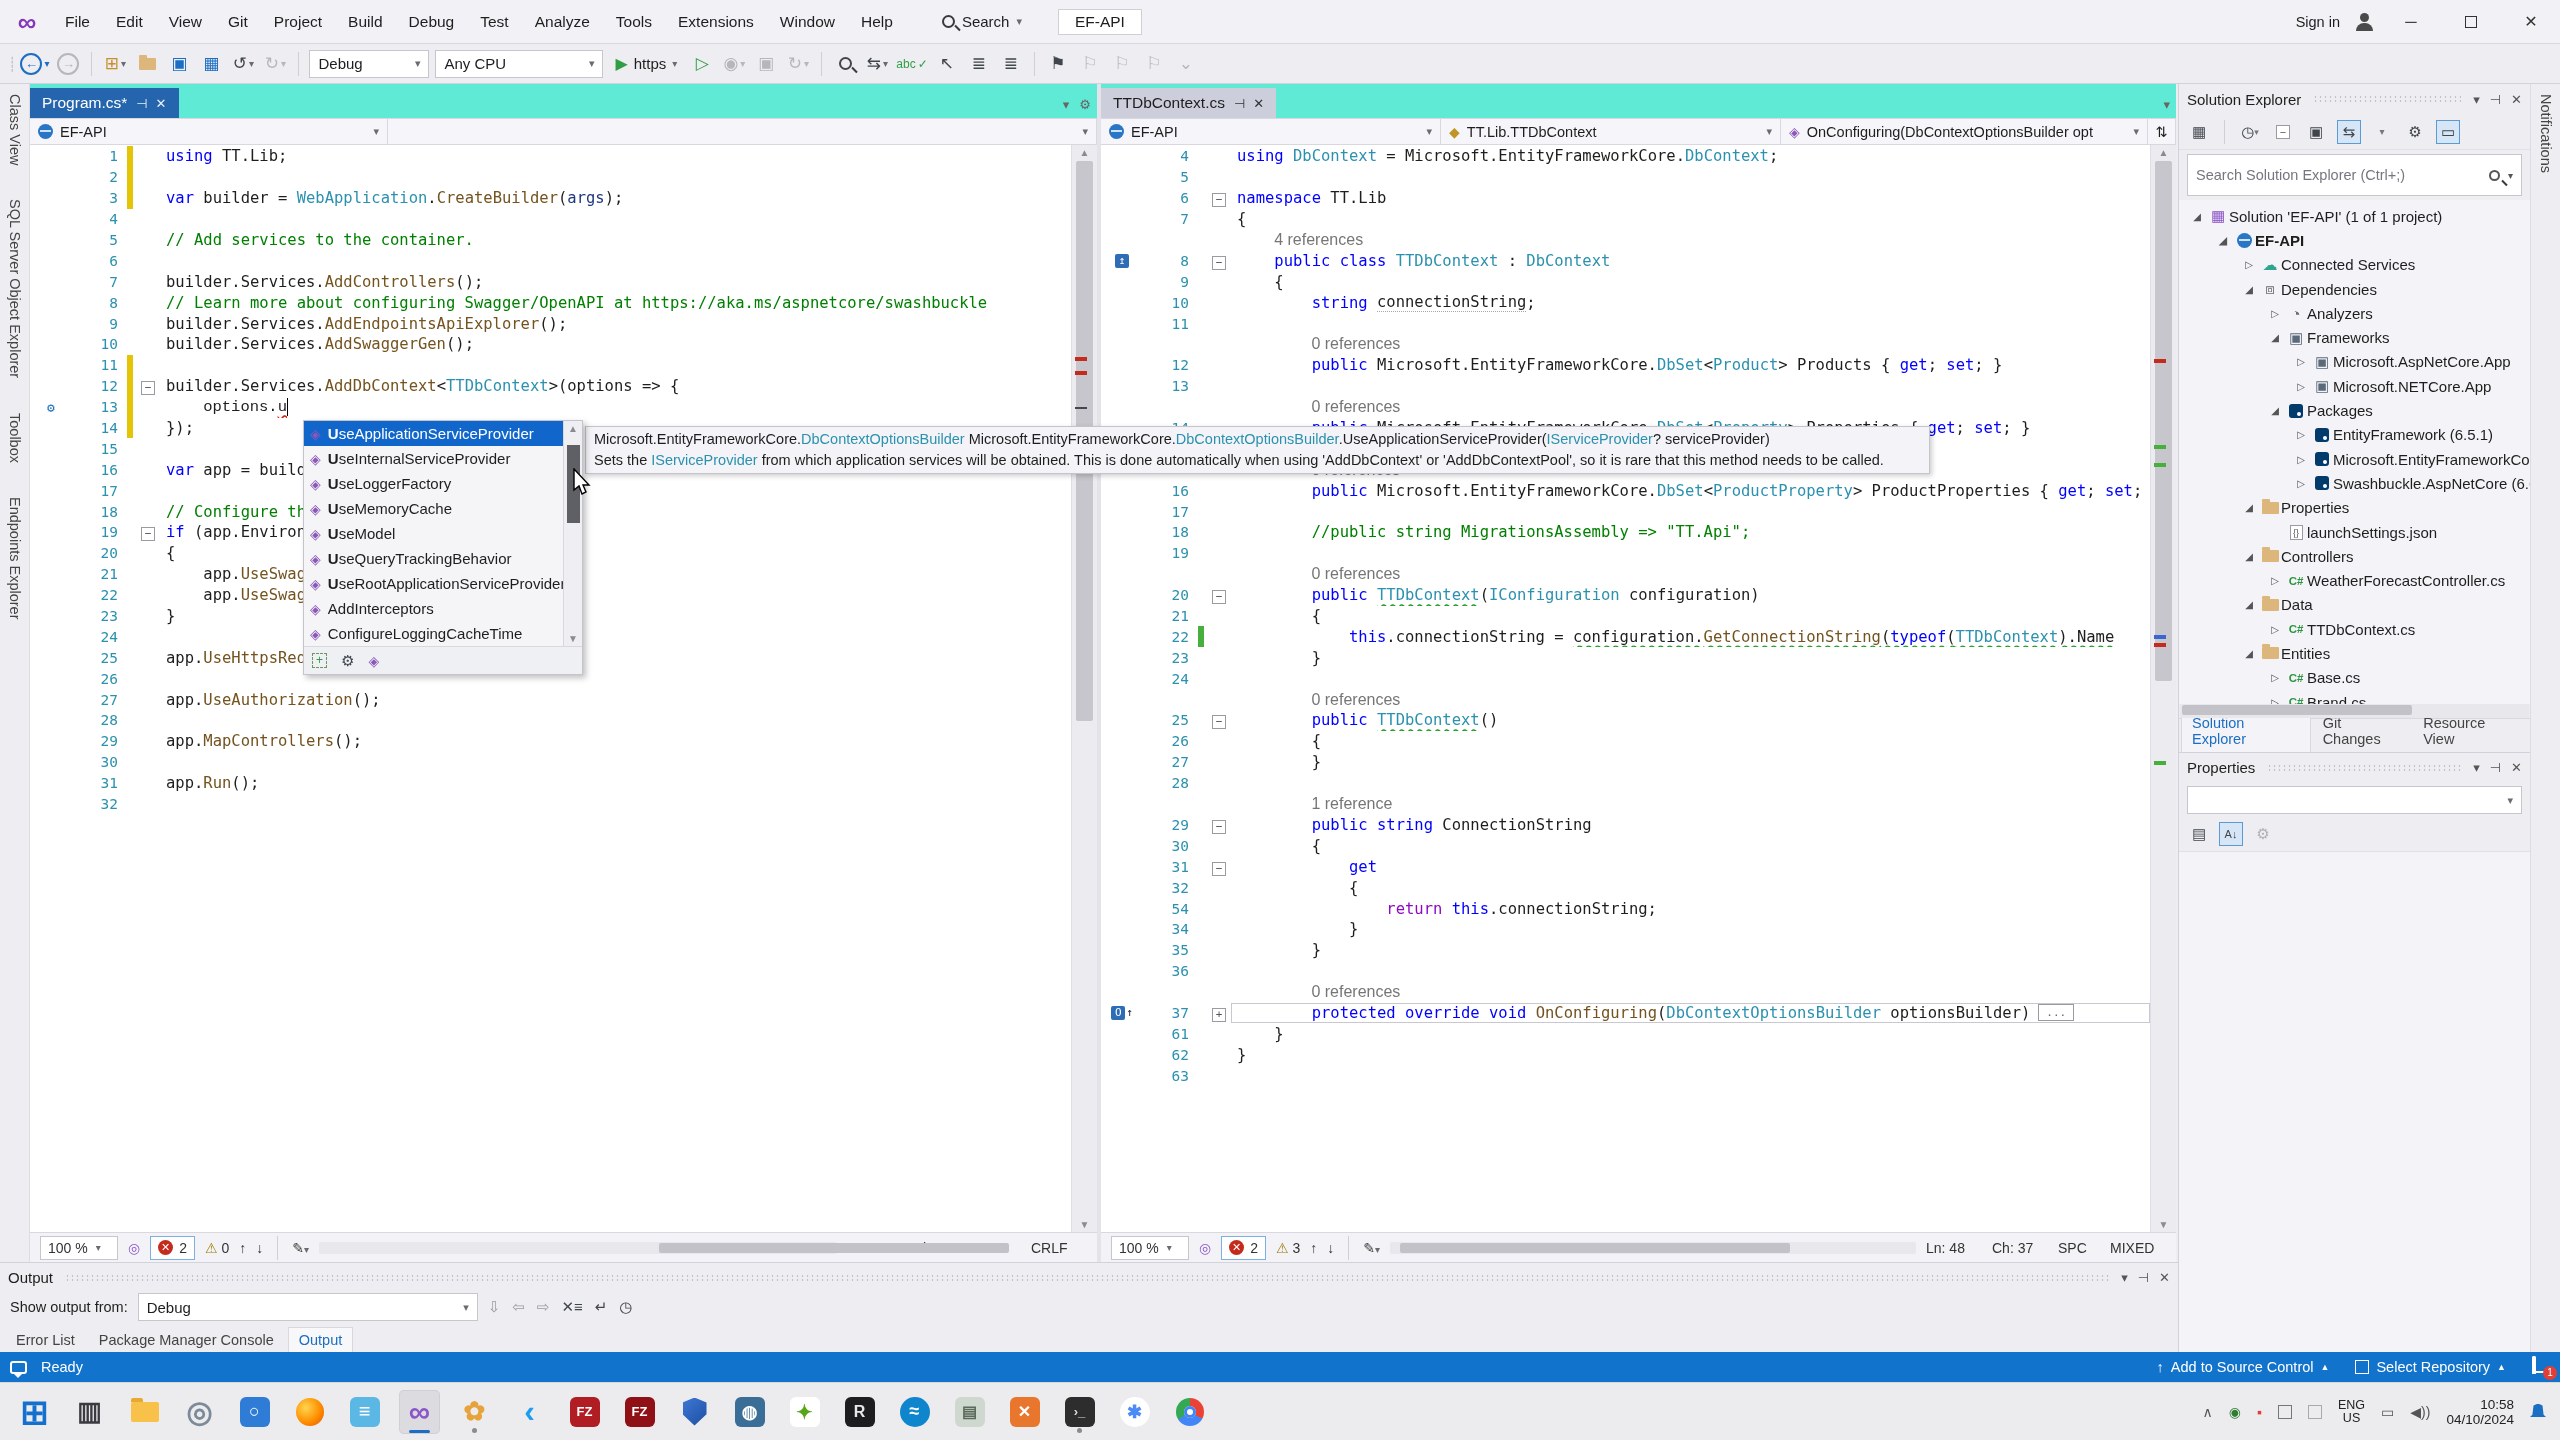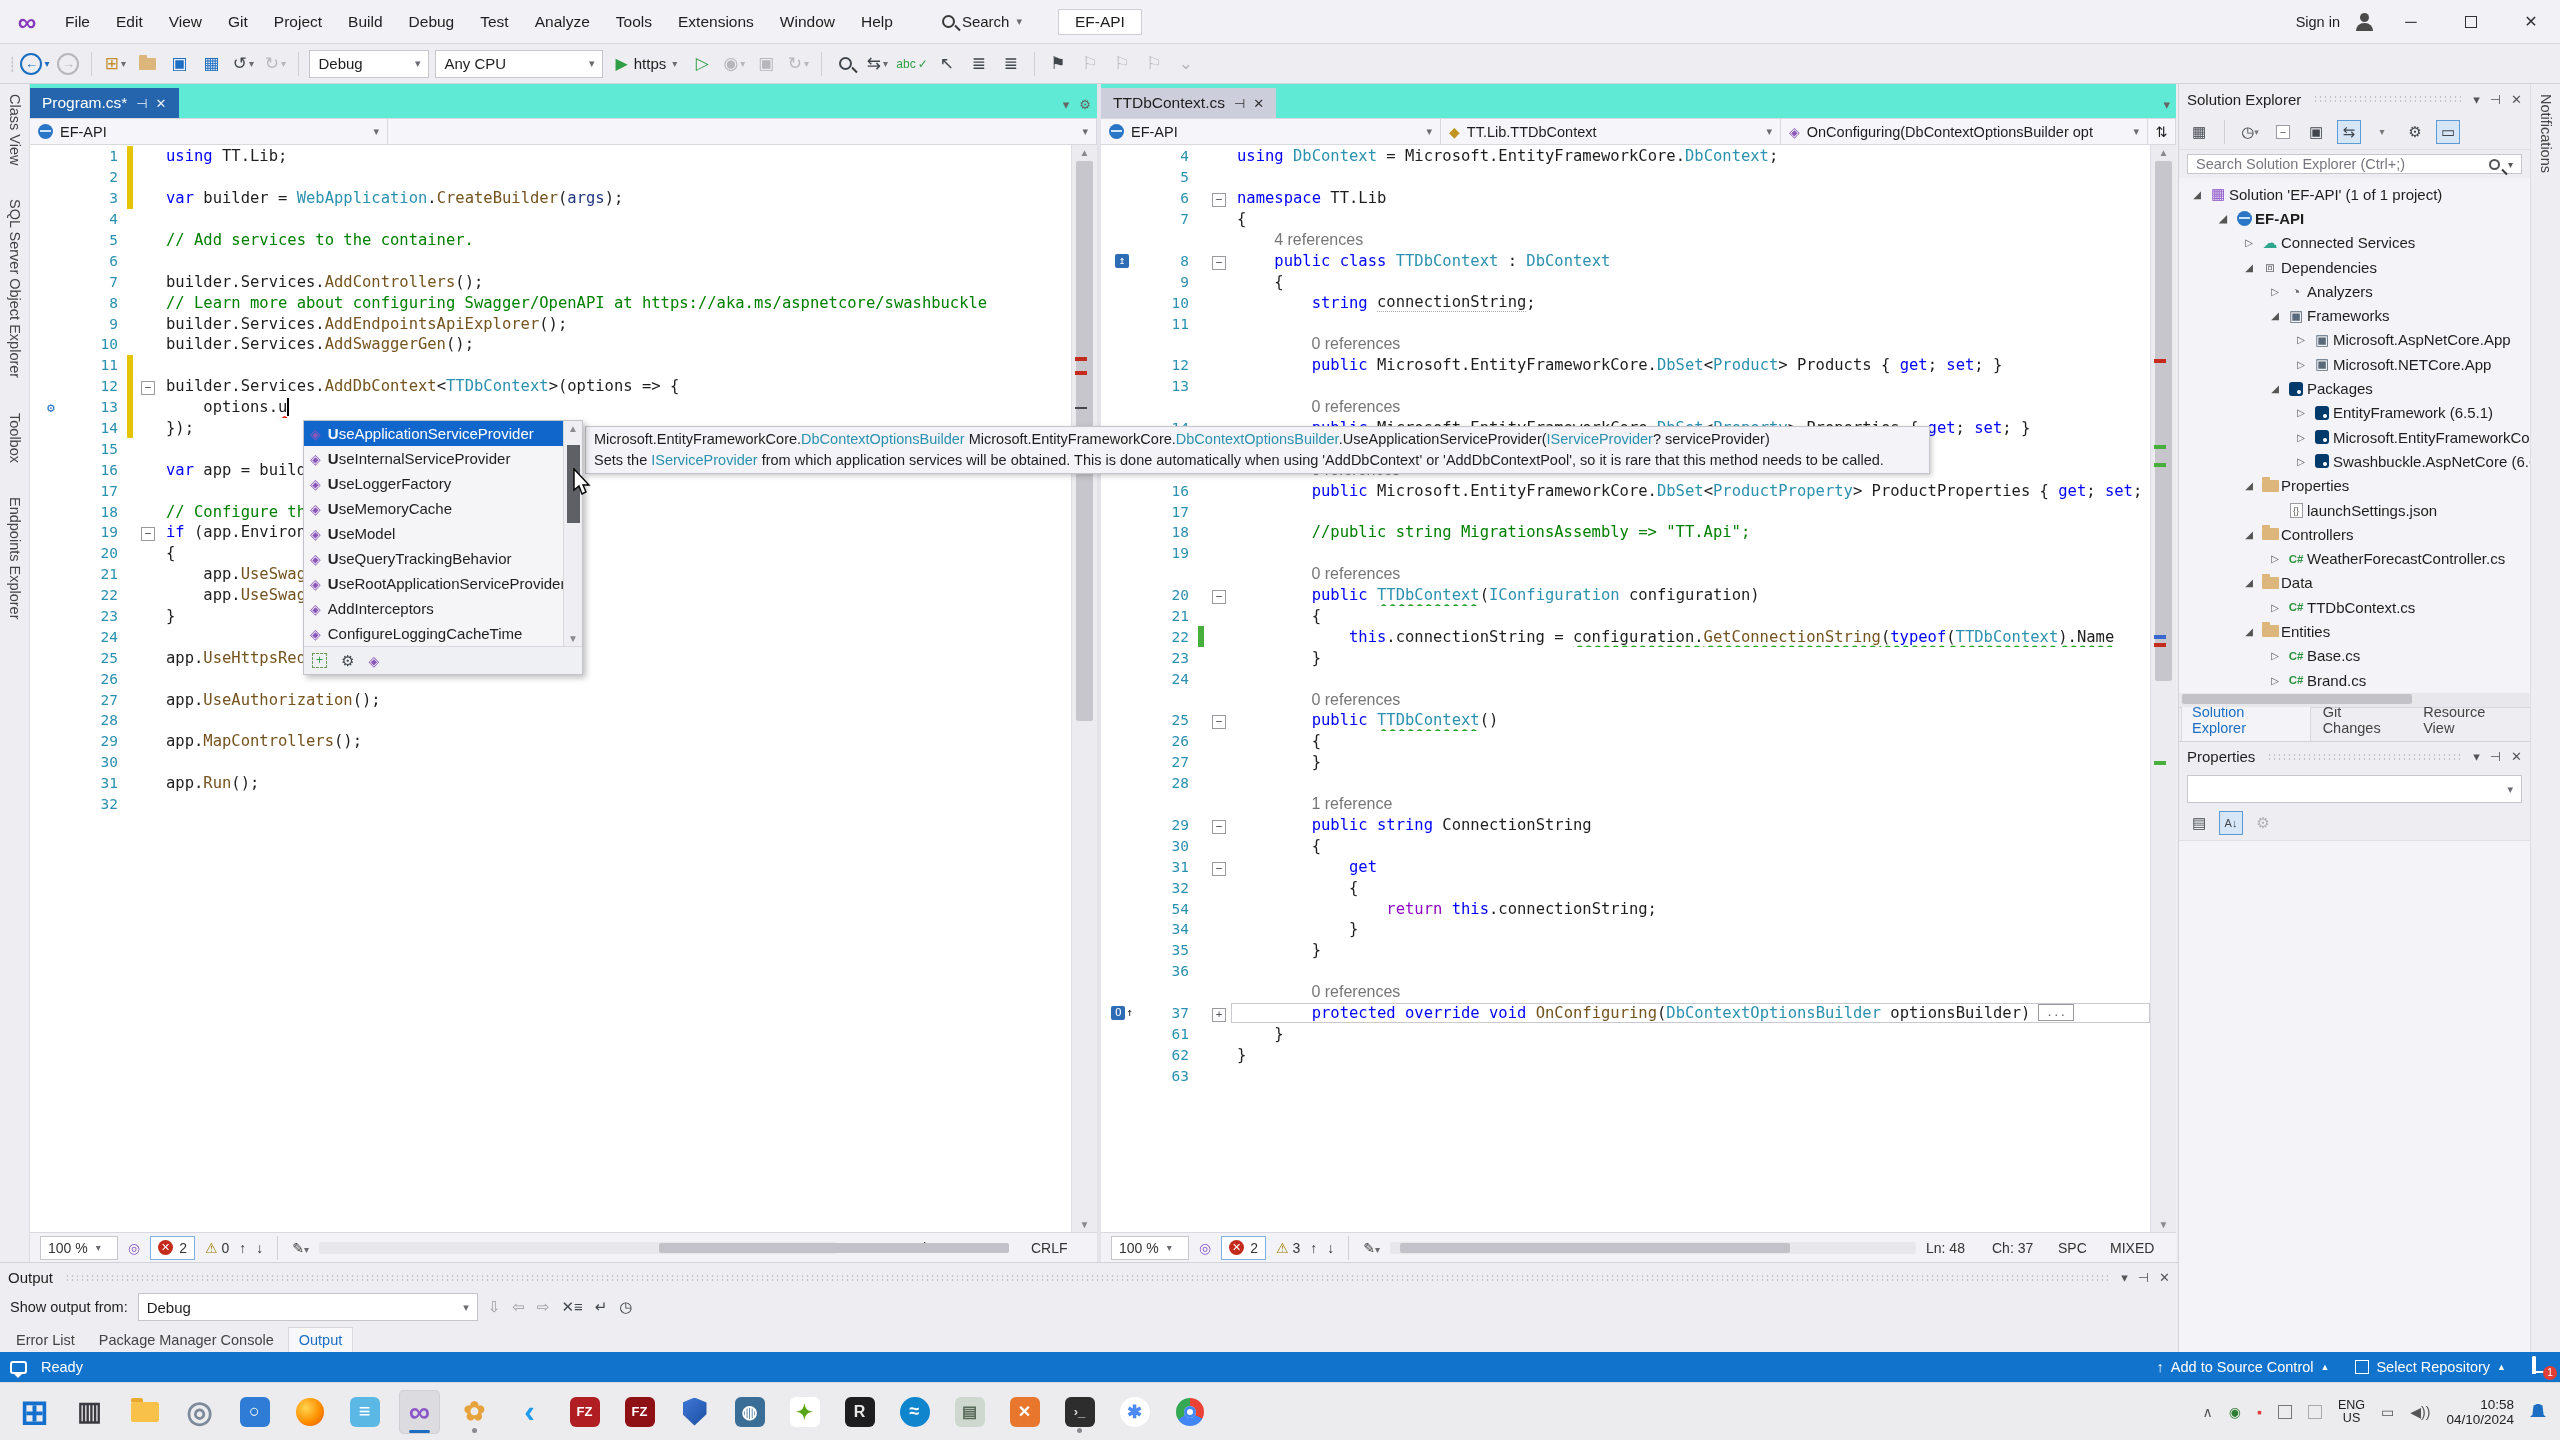--- a/index.html
+++ b/index.html
@@ -118,21 +118,21 @@
 
   
   #segroup{position:absolute;left:2178px;top:84px;width:352px;height:1268px;background:#eeeef2;border-left:1px solid #d2d2da;display:flex;flex-direction:column}
   .phead{height:30px;display:flex;align-items:center;gap:8px;padding:0 8px;font-size:15px;color:#1e1e1e}
   .phead .dots{flex:1;height:8px;background-image:radial-gradient(#c2c2c8 1px,transparent 1.2px);background-size:5px 4px;margin:0 4px}
   .phead .hicons{display:flex;gap:10px;color:#555;font-size:13px;align-items:center}
   .setool{height:36px;display:flex;align-items:center;gap:9px;padding:0 8px;border-bottom:1px solid #e0e0e6}
   .sei{min-width:24px;height:24px;display:flex;align-items:center;justify-content:center;color:#41464d;font-size:15px}
   .sei.boxed{border:1px solid #5a9bd5;background:#d6e6f7}
   .sei.dis{color:#b0b0b6}
-  .sesearch{margin:4px 8px;height:20px;background:#fff;border:1px solid #c6c6cc;display:flex;align-items:center;padding:0 8px;color:#767680;font-size:14.5px}
+  .sesearch{margin:4px 8px;height:42px;background:#fff;border:1px solid #c6c6cc;display:flex;align-items:center;padding:0 8px;color:#767680;font-size:14.5px}
   .sesearch .mag{margin-left:auto;border-color:#555;width:11px;height:11px}
   #setree{flex:1;overflow:hidden;background:#f4f4f8;padding-top:4px}
   .trow{height:24.3px;display:flex;align-items:center;font-size:15px;white-space:nowrap}
   .trow .exp{width:20px;flex:none;text-align:center;font-size:10px;color:#555}
   .trow .ticon{width:22px;flex:none;display:flex;justify-content:center;align-items:center}
   .trow.bold{font-weight:bold}
   .cshash{color:#2e9440;font-weight:bold;font-size:11.5px;letter-spacing:0}
   .foldericon{width:17px;height:12px;background:#dcb67a;border-radius:1px;position:relative}
   .foldericon::before{content:"";position:absolute;left:0;top:-3px;width:8px;height:3px;background:#dcb67a;border-radius:1px 1px 0 0}
   .jsonicon{width:13px;height:15px;background:#fff;border:1px solid #9a9aa0;color:#555;font-size:9px;line-height:14px;text-align:center}
@@ -321,21 +321,21 @@
           <div class="crow"><span class="bp"></span><span class="ln">3</span><span class="chg"><i class="y"></i></span><span class="foldc"></span><span class="ct" style="padding-left: 6px;"><span class="k">var</span><span class="p"> builder = </span><span class="t">WebApplication</span><span class="p">.</span><span class="m">CreateBuilder</span><span class="p">(</span><span class="v">args</span><span class="p">);</span></span></div>
           <div class="crow"><span class="bp"></span><span class="ln">4</span><span class="chg"></span><span class="foldc"></span><span class="ct" style="padding-left: 6px;"></span></div>
           <div class="crow"><span class="bp"></span><span class="ln">5</span><span class="chg"></span><span class="foldc"></span><span class="ct" style="padding-left: 6px;"><span class="c">// Add services to the container.</span></span></div>
           <div class="crow"><span class="bp"></span><span class="ln">6</span><span class="chg"></span><span class="foldc"></span><span class="ct" style="padding-left: 6px;"></span></div>
           <div class="crow"><span class="bp"></span><span class="ln">7</span><span class="chg"></span><span class="foldc"></span><span class="ct" style="padding-left: 6px;"><span class="p">builder.Services.</span><span class="m">AddControllers</span><span class="p">();</span></span></div>
           <div class="crow"><span class="bp"></span><span class="ln">8</span><span class="chg"></span><span class="foldc"></span><span class="ct" style="padding-left: 6px;"><span class="c">// Learn more about configuring Swagger/OpenAPI at </span><span class="lnk">https://aka.ms/aspnetcore/swashbuckle</span></span></div>
           <div class="crow"><span class="bp"></span><span class="ln">9</span><span class="chg"></span><span class="foldc"></span><span class="ct" style="padding-left: 6px;"><span class="p">builder.Services.</span><span class="m">AddEndpointsApiExplorer</span><span class="p">();</span></span></div>
           <div class="crow"><span class="bp"></span><span class="ln">10</span><span class="chg"></span><span class="foldc"></span><span class="ct" style="padding-left: 6px;"><span class="p">builder.Services.</span><span class="m">AddSwaggerGen</span><span class="p">();</span></span></div>
           <div class="crow"><span class="bp"></span><span class="ln">11</span><span class="chg"><i class="y"></i></span><span class="foldc"></span><span class="ct" style="padding-left: 6px;"></span></div>
           <div class="crow"><span class="bp"></span><span class="ln">12</span><span class="chg"><i class="y"></i></span><span class="foldc"><span class="fbox">−</span></span><span class="ct" style="padding-left: 6px;"><span class="p">builder.Services.</span><span class="m">AddDbContext</span><span class="p">&lt;</span><span class="t">TTDbContext</span><span class="p">&gt;(options =&gt; {</span></span></div>
-          <div class="crow"><span class="bp"><span class="gicon">⚙</span></span><span class="ln">13</span><span class="chg"><i class="y"></i></span><span class="foldc"></span><span class="ct" style="padding-left: 6px;"><span class="p">    options.</span><span class="sr">u</span><span class="caret"></span></span></div>
+          <div class="crow"><span class="bp"><span class="gicon">⚙</span></span><span class="ln">13</span><span class="chg"><i class="y"></i></span><span class="foldc"></span><span class="ct" style="padding-left: 6px; font-family: Liberation Mono, monospace;"><span class="p">    options.</span><span class="sr">u</span><span class="caret"></span></span></div>
           <div class="crow"><span class="bp"></span><span class="ln">14</span><span class="chg"><i class="y"></i></span><span class="foldc"></span><span class="ct" style="padding-left: 6px;"><span class="p">});</span></span></div>
           <div class="crow"><span class="bp"></span><span class="ln">15</span><span class="chg"></span><span class="foldc"></span><span class="ct" style="padding-left: 6px;"></span></div>
           <div class="crow"><span class="bp"></span><span class="ln">16</span><span class="chg"></span><span class="foldc"></span><span class="ct" style="padding-left: 6px;"><span class="k">var</span><span class="p"> app = builder.</span><span class="m">Build</span><span class="p">();</span></span></div>
           <div class="crow"><span class="bp"></span><span class="ln">17</span><span class="chg"></span><span class="foldc"></span><span class="ct" style="padding-left: 6px;"></span></div>
           <div class="crow"><span class="bp"></span><span class="ln">18</span><span class="chg"></span><span class="foldc"></span><span class="ct" style="padding-left: 6px;"><span class="c">// Configure the HTTP request pipeline.</span></span></div>
           <div class="crow"><span class="bp"></span><span class="ln">19</span><span class="chg"></span><span class="foldc"><span class="fbox">−</span></span><span class="ct" style="padding-left: 6px;"><span class="k">if</span><span class="p"> (app.Environment.</span><span class="m">IsDevelopment</span><span class="p">())</span></span></div>
           <div class="crow"><span class="bp"></span><span class="ln">20</span><span class="chg"></span><span class="foldc"></span><span class="ct" style="padding-left: 6px;"><span class="p">{</span></span></div>
           <div class="crow"><span class="bp"></span><span class="ln">21</span><span class="chg"></span><span class="foldc"></span><span class="ct" style="padding-left: 6px;"><span class="p">    app.</span><span class="m">UseSwagger</span><span class="p">();</span></span></div>
           <div class="crow"><span class="bp"></span><span class="ln">22</span><span class="chg"></span><span class="foldc"></span><span class="ct" style="padding-left: 6px;"><span class="p">    app.</span><span class="m">UseSwaggerUI</span><span class="p">();</span></span></div>
           <div class="crow"><span class="bp"></span><span class="ln">23</span><span class="chg"></span><span class="foldc"></span><span class="ct" style="padding-left: 6px;"><span class="p">}</span></span></div>

